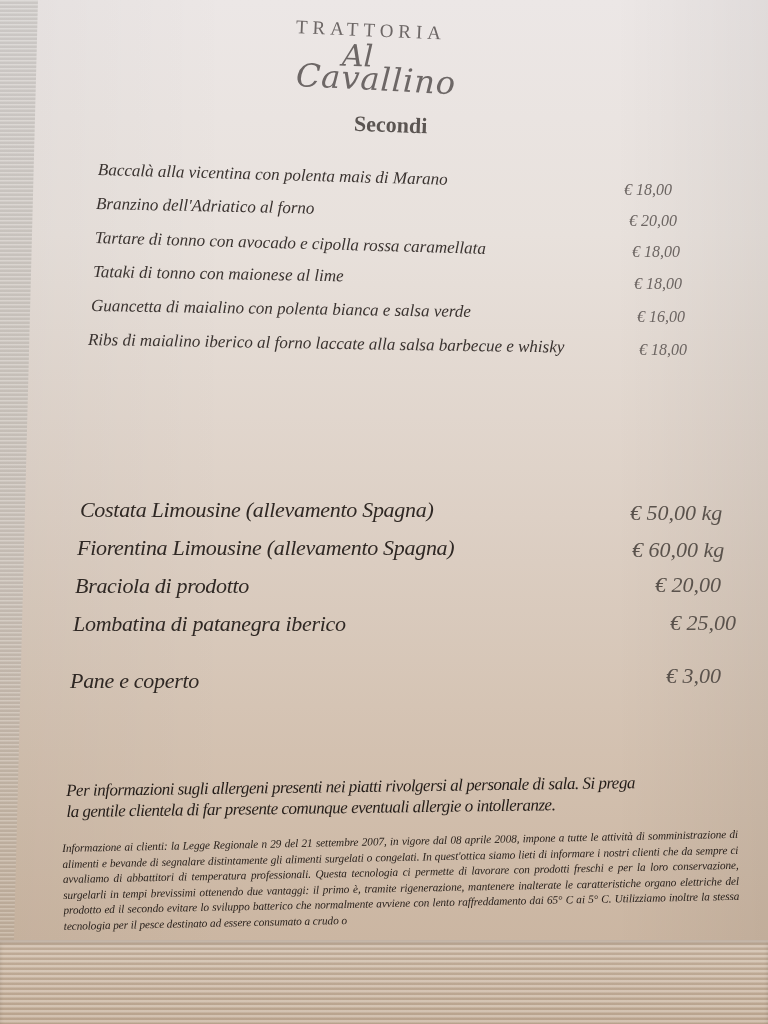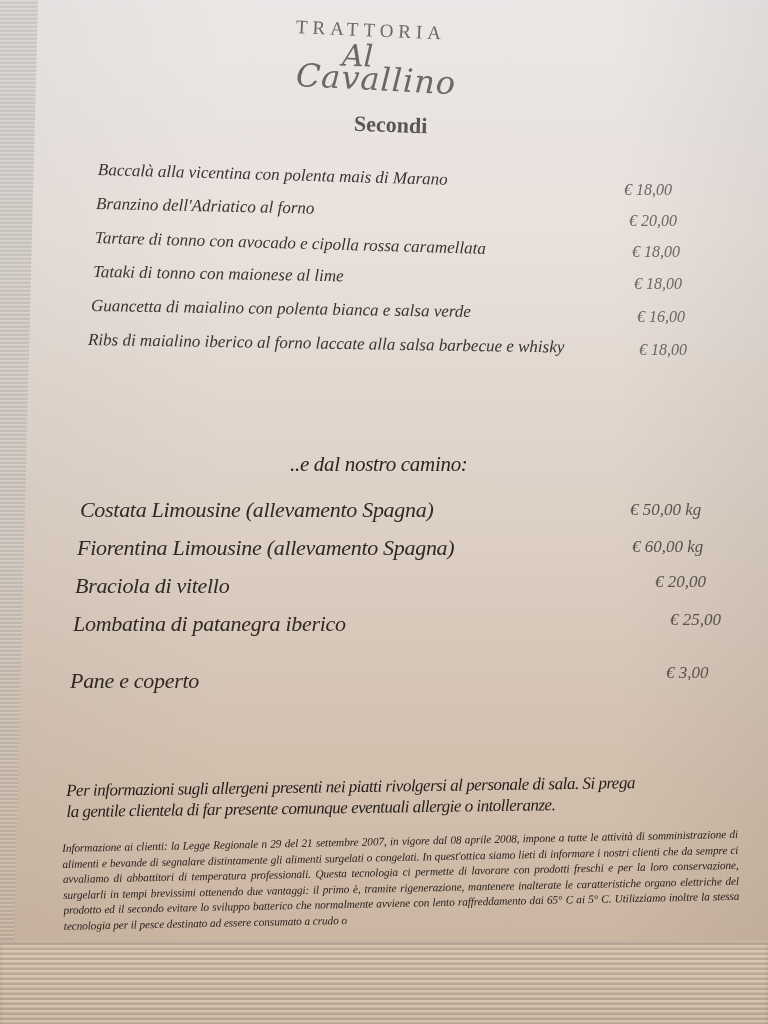--- a/index.html
+++ b/index.html
@@ -156,21 +156,21 @@
       position: absolute;
       font-style: italic;
       font-size: 22px;
       color: #2f2824;
       white-space: nowrap;
       letter-spacing: -0.3px;
     }
     .price-lg {
       position: absolute;
       font-style: italic;
-      font-size: 17px;
+      font-size: 22px;
       color: #5a524c;
       white-space: nowrap;
     }
 
     
     .allergen {
       position: absolute;
       left: 66px;
       top: 780px;
       width: 690px;
@@ -226,29 +226,28 @@
     <div class="dish" style="left:93px; top:262px; transform:rotate(1deg);">Tataki di tonno con maionese al lime</div>
     <div class="price" style="left:634px; top:275px;">€ 18,00</div>
 
     <div class="dish" style="left:91px; top:296px; transform:rotate(0.9deg);">Guancetta di maialino con polenta bianca e salsa verde</div>
     <div class="price" style="left:637px; top:308px;">€ 16,00</div>
 
     <div class="dish" style="left:88px; top:330px; transform:rotate(0.9deg);">Ribs di maialino iberico al forno laccate alla salsa barbecue e whisky</div>
     <div class="price" style="left:639px; top:341px;">€ 18,00</div>
   </div>
 
-  <div class="camino-title">..e dal nostro camino:</div>
 
   <div class="dish-lg" style="left:80px; top:497px;">Costata Limousine (allevamento Spagna)</div>
   <div class="price-lg" style="left:630px; top:500px;">€ 50,00 kg</div>
 
   <div class="dish-lg" style="left:77px; top:535px;">Fiorentina Limousine (allevamento Spagna)</div>
   <div class="price-lg" style="left:632px; top:537px;">€ 60,00 kg</div>
 
-  <div class="dish-lg" style="left:75px; top:573px;">Braciola di vitello</div>
+  <div class="dish-lg" style="left:75px; top:573px;">Braciola di prodotto</div>
   <div class="price-lg" style="left:655px; top:572px;">€ 20,00</div>
 
   <div class="dish-lg" style="left:73px; top:611px;">Lombatina di patanegra iberico</div>
   <div class="price-lg" style="left:656px; top:610px;margin-left:14px;">€ 25,00</div>
 
   <div class="dish-lg" style="left:70px; top:668px;">Pane e coperto</div>
   <div class="price-lg" style="left:666px; top:663px;">€ 3,00</div>
 
   <div class="allergen">
     <div>Per informazioni sugli allergeni presenti nei piatti rivolgersi al personale di sala. Si prega</div>

